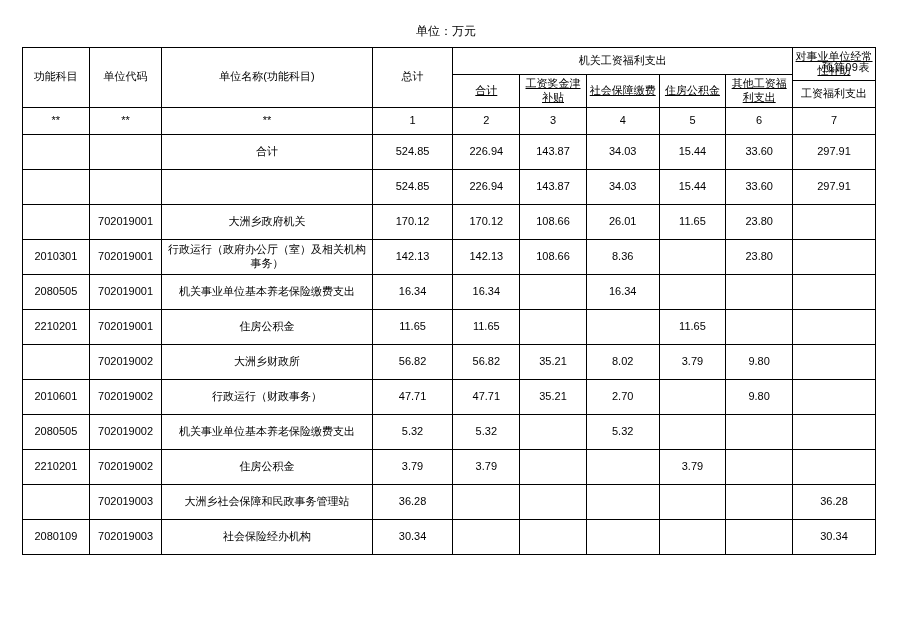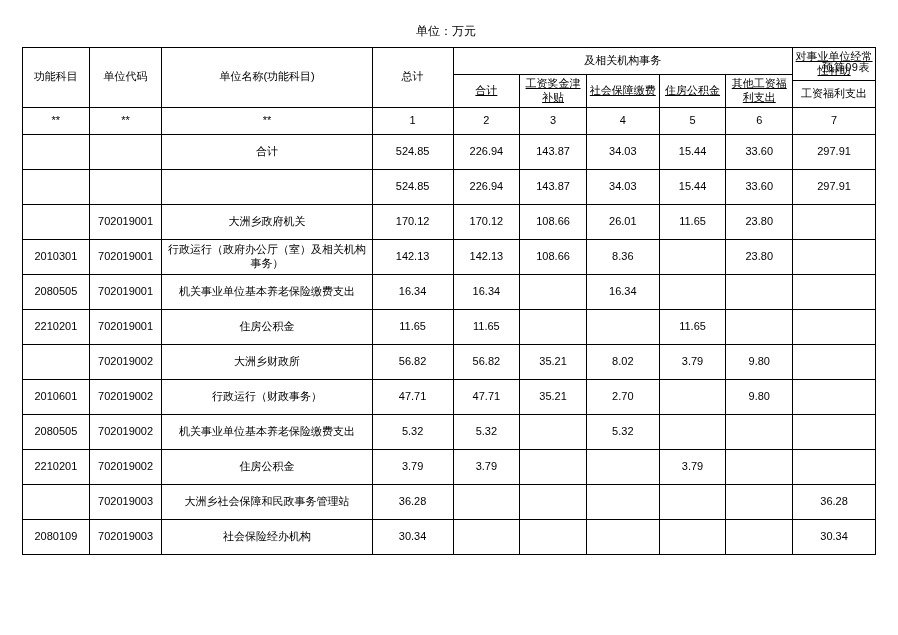--- a/index.html
+++ b/index.html
@@ -114,21 +114,21 @@
       <col style="width:66px">
       <col style="width:66px">
       <col style="width:82px">
     </colgroup>
     <thead>
       <tr>
         <td rowspan="3">功能科目</td>
         <td rowspan="3">单位代码</td>
         <td rowspan="3">单位名称(功能科目)</td>
         <td rowspan="3">总计</td>
-        <td colspan="5">及相关机构事务</td>
+        <td colspan="5">机关工资福利支出</td>
         <td rowspan="2" class="h-tall">对事业单位经常性补助</td>
       </tr>
       <tr>
         <td rowspan="2" class="h-tall">合计</td>
         <td rowspan="2" class="h-tall">工资奖金津补贴</td>
         <td rowspan="2" class="h-tall">社会保障缴费</td>
         <td rowspan="2" class="h-tall">住房公积金</td>
         <td rowspan="2" class="h-tall">其他工资福利支出</td>
       </tr>
       <tr>

